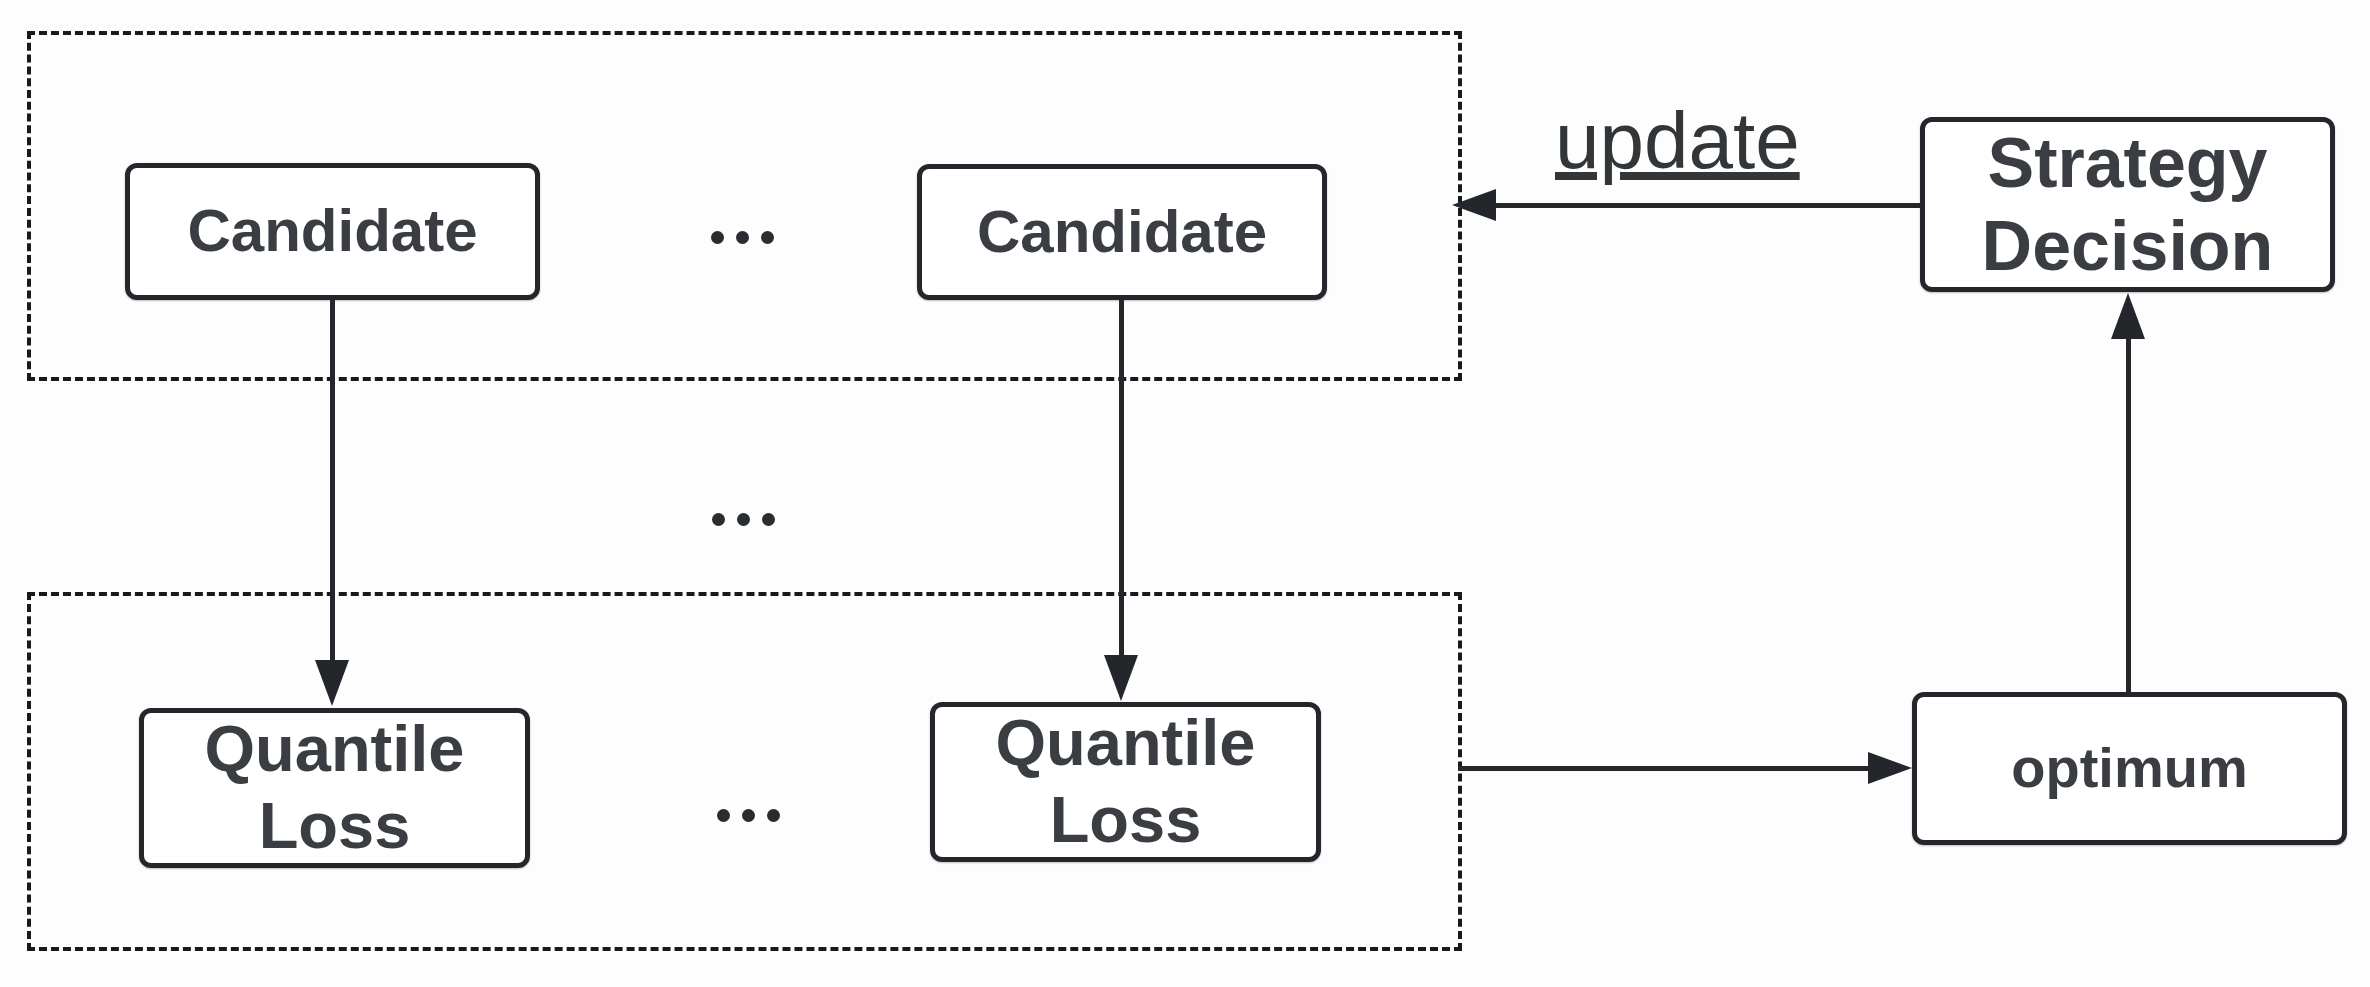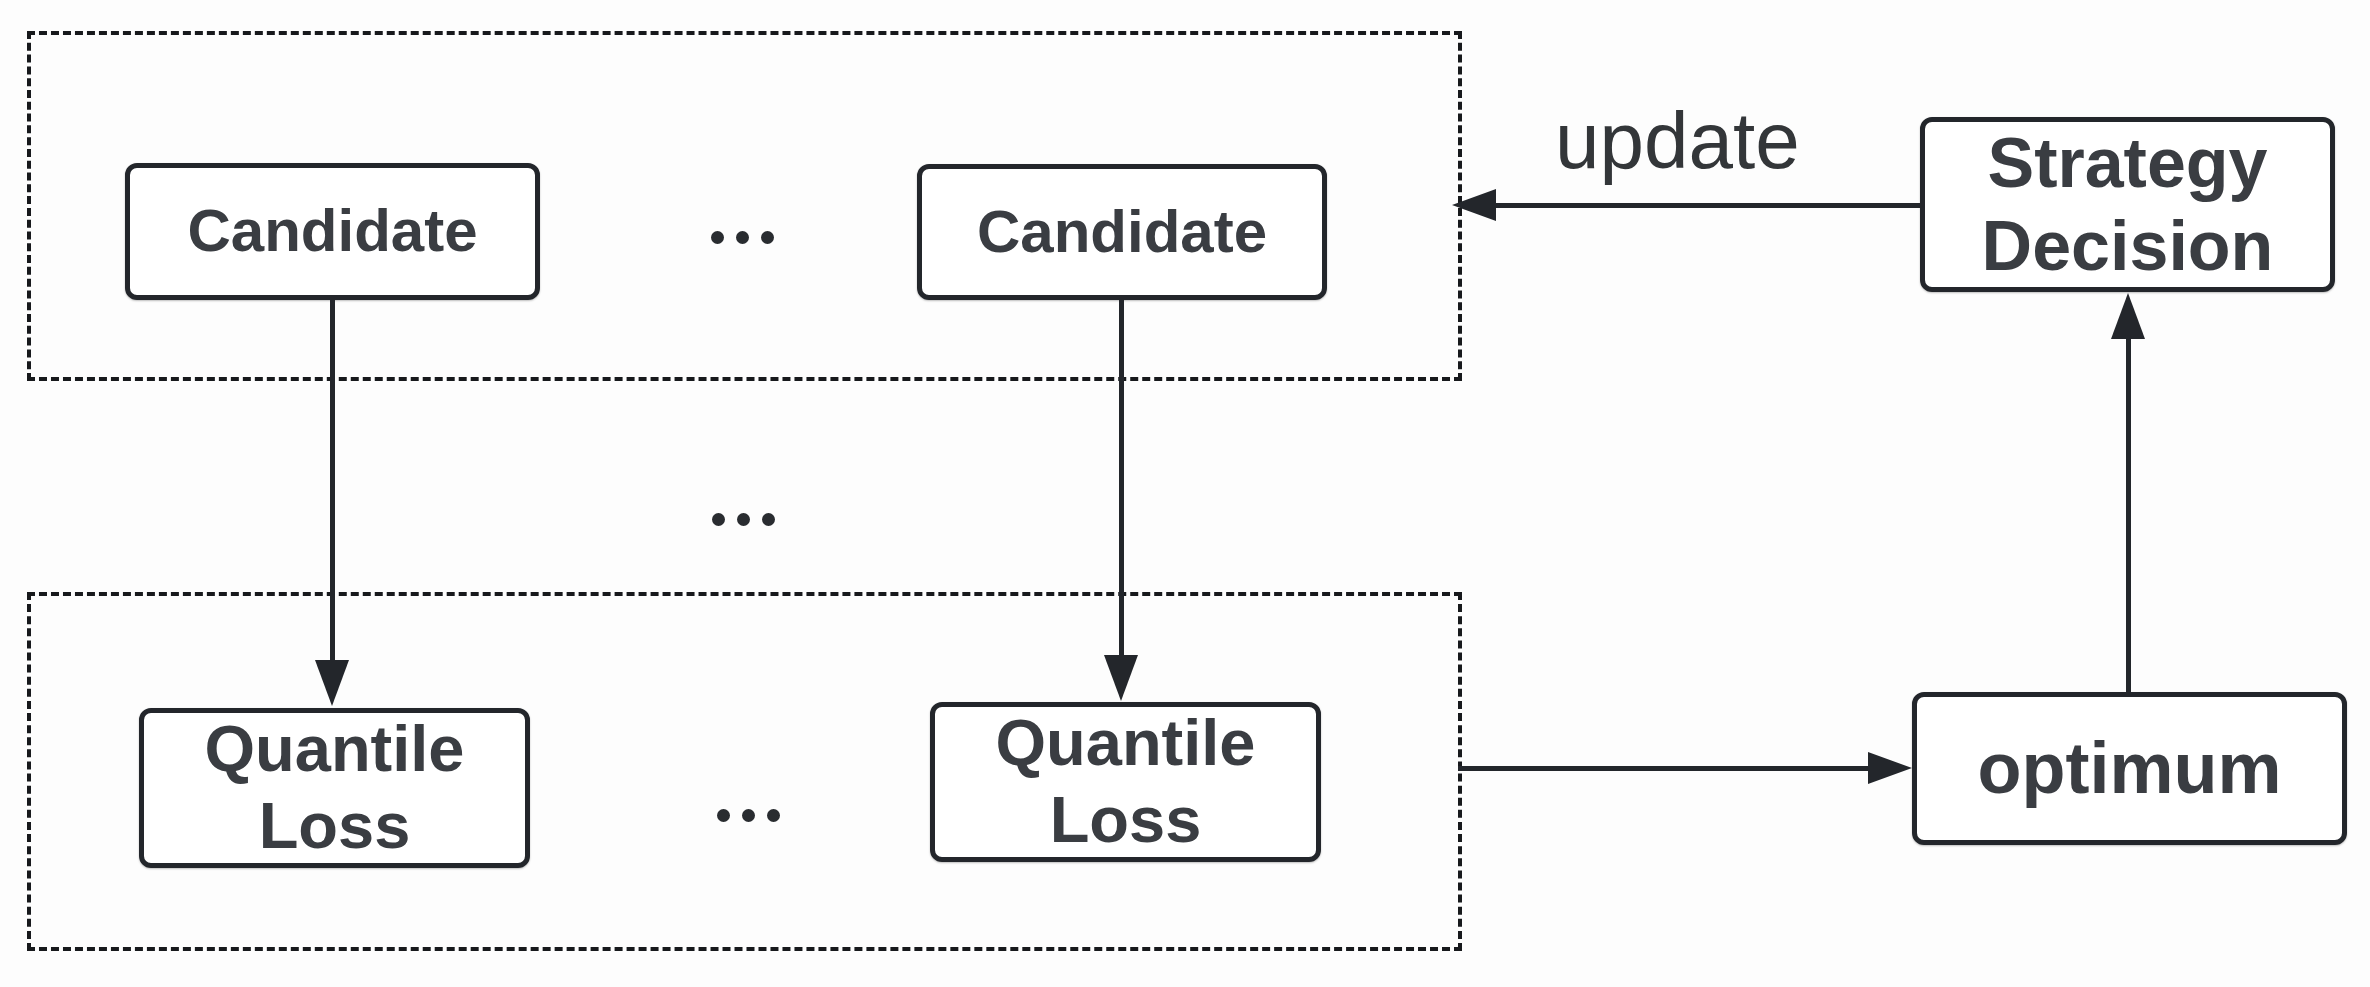--- a/index.html
+++ b/index.html
@@ -30,21 +30,21 @@
     text-align:center;
     color:var(--text);
     font-weight:bold;
     box-sizing:border-box;
     box-shadow:0 1px 2px rgba(0,0,0,0.25);
   }
   .node .label{display:block;line-height:1.18;}
   .lbl-candidate{font-size:60px;}
   .lbl-quantile{font-size:65px;line-height:1.22;}
   .lbl-strategy{font-size:70px;line-height:1.2;}
-  .lbl-optimum{font-size:72px;}
+  .lbl-optimum{font-size:56px;}
   .update-label{
     position:absolute;
     font-size:80px;
     font-weight:400;
     color:#333639;
     white-space:nowrap;
   }
   .ellipsis{
     position:absolute;
     display:flex;align-items:center;gap:12px;
@@ -119,21 +119,21 @@
 
   <div>
     <div class="edge-line" style="left:1119px;top:300px;width:5px;height:355px;"></div>
     <div class="arrowhead head-down" style="left:1104px;top:655px;"></div>
   </div>
 
   <div>
     <div class="edge-line" style="left:1494px;top:203px;width:426px;height:5px;"></div>
     <div class="arrowhead head-left" style="left:1452px;top:189px;"></div>
   </div>
-  <div class="update-label" style="left:1555px;top:95px;">update</div>
+  <div class="update-label" style="left:1555px;top:95px;text-decoration:underline;">update</div>
 
   <div>
     <div class="edge-line" style="left:1458px;top:766px;width:412px;height:5px;"></div>
     <div class="arrowhead head-right" style="left:1868px;top:752px;"></div>
   </div>
 
   <div>
     <div class="edge-line" style="left:2126px;top:337px;width:5px;height:355px;"></div>
     <div class="arrowhead head-up" style="left:2111px;top:293px;"></div>
   </div>

